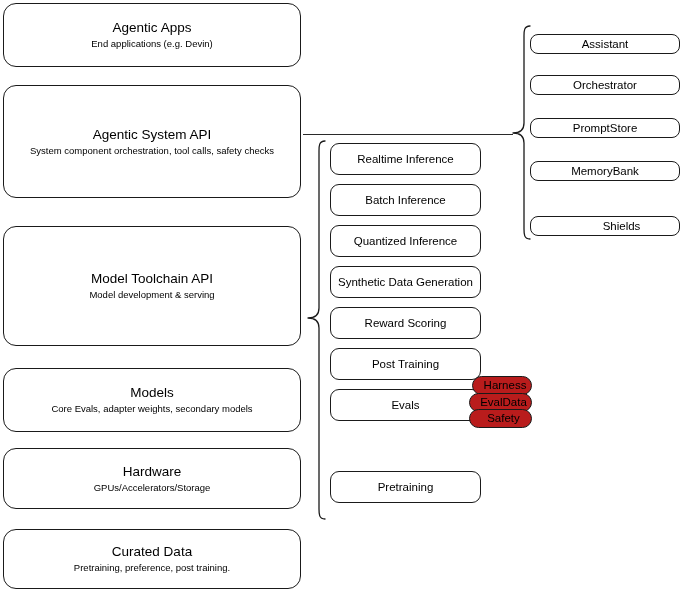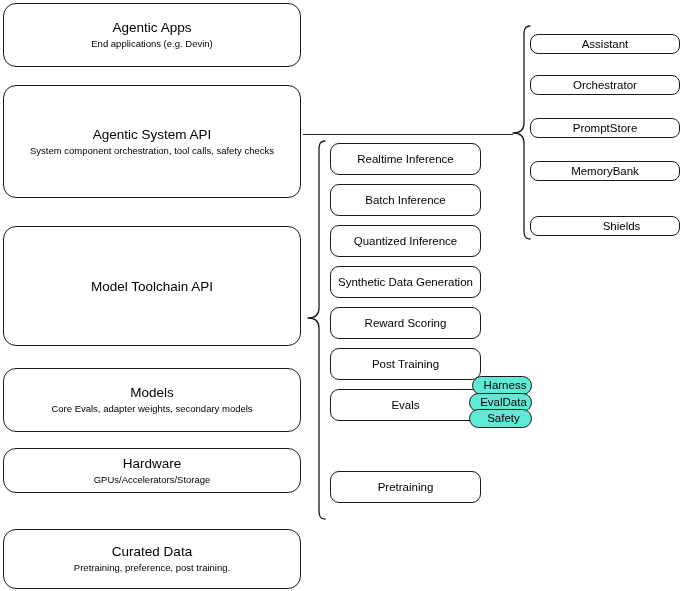--- a/index.html
+++ b/index.html
@@ -57,21 +57,21 @@
     border-radius:8px;
   }
   .right .t{font-size:11.5px;line-height:14px;}
 
   
   .pill{
     position:absolute;
     box-sizing:border-box;
     border:1.3px solid #1a1a1a;
     border-radius:11px;
-    background:#5eead4;
+    background:#b91c1c;
     display:flex;align-items:center;justify-content:center;
     height:19px;
     padding-left:6px;
   }
   .pill .t{font-size:11.5px;line-height:13px;white-space:nowrap;}
 
   
   .hline{
     position:absolute;
     height:0;
@@ -92,28 +92,29 @@
     <div class="s">End applications (e.g. Devin)</div>
   </div>
 
   <div class="rbox layer" style="top:85px;height:113px;">
     <div class="t">Agentic System API</div>
     <div class="s">System component orchestration, tool calls, safety checks</div>
   </div>
 
   <div class="rbox layer" style="top:226px;height:120px;">
     <div class="t">Model Toolchain API</div>
+    <div class="s">Model development &amp; serving</div>
   </div>
 
   <div class="rbox layer" style="top:368px;height:64px;">
     <div class="t">Models</div>
     <div class="s">Core Evals, adapter weights, secondary models</div>
   </div>
 
-  <div class="rbox layer" style="top:448px;height:45px;">
+  <div class="rbox layer" style="top:448px;height:61px;">
     <div class="t">Hardware</div>
     <div class="s">GPUs/Accelerators/Storage</div>
   </div>
 
   <div class="rbox layer" style="top:529px;height:60px;">
     <div class="t">Curated Data</div>
     <div class="s">Pretraining, preference, post training.</div>
   </div>
 
   <div class="hline" style="left:303px;top:134px;width:210px;"></div>

